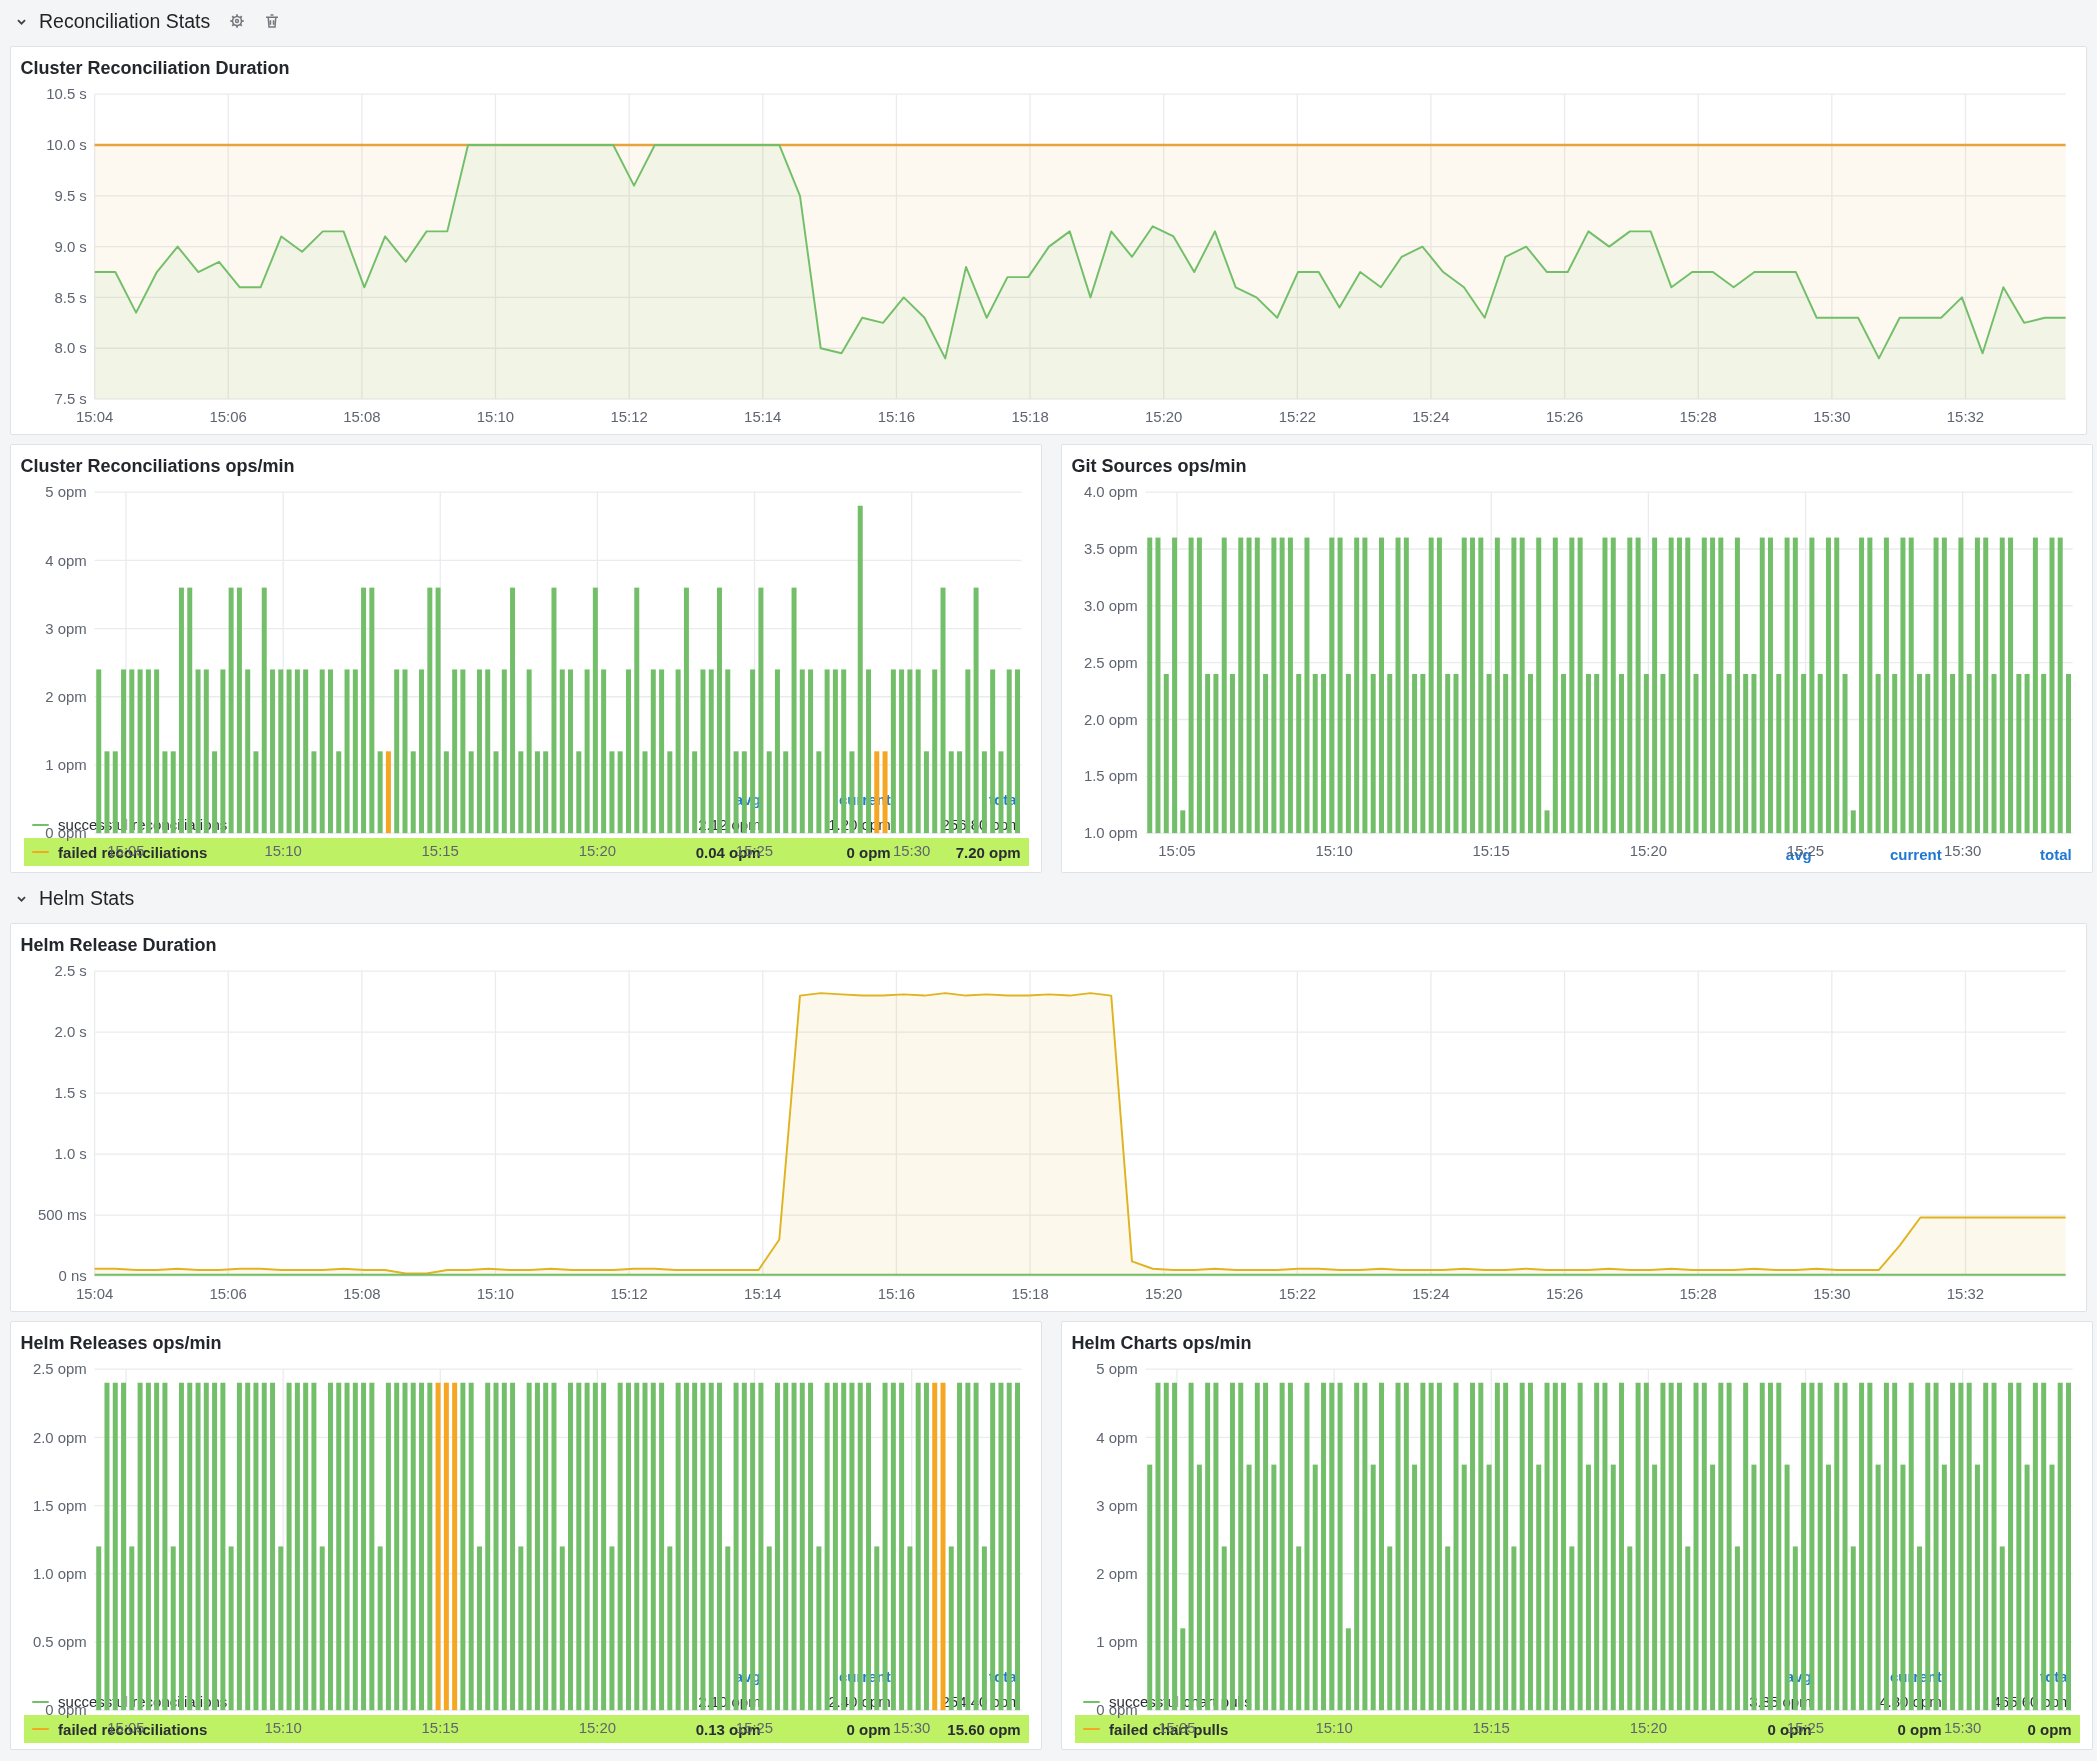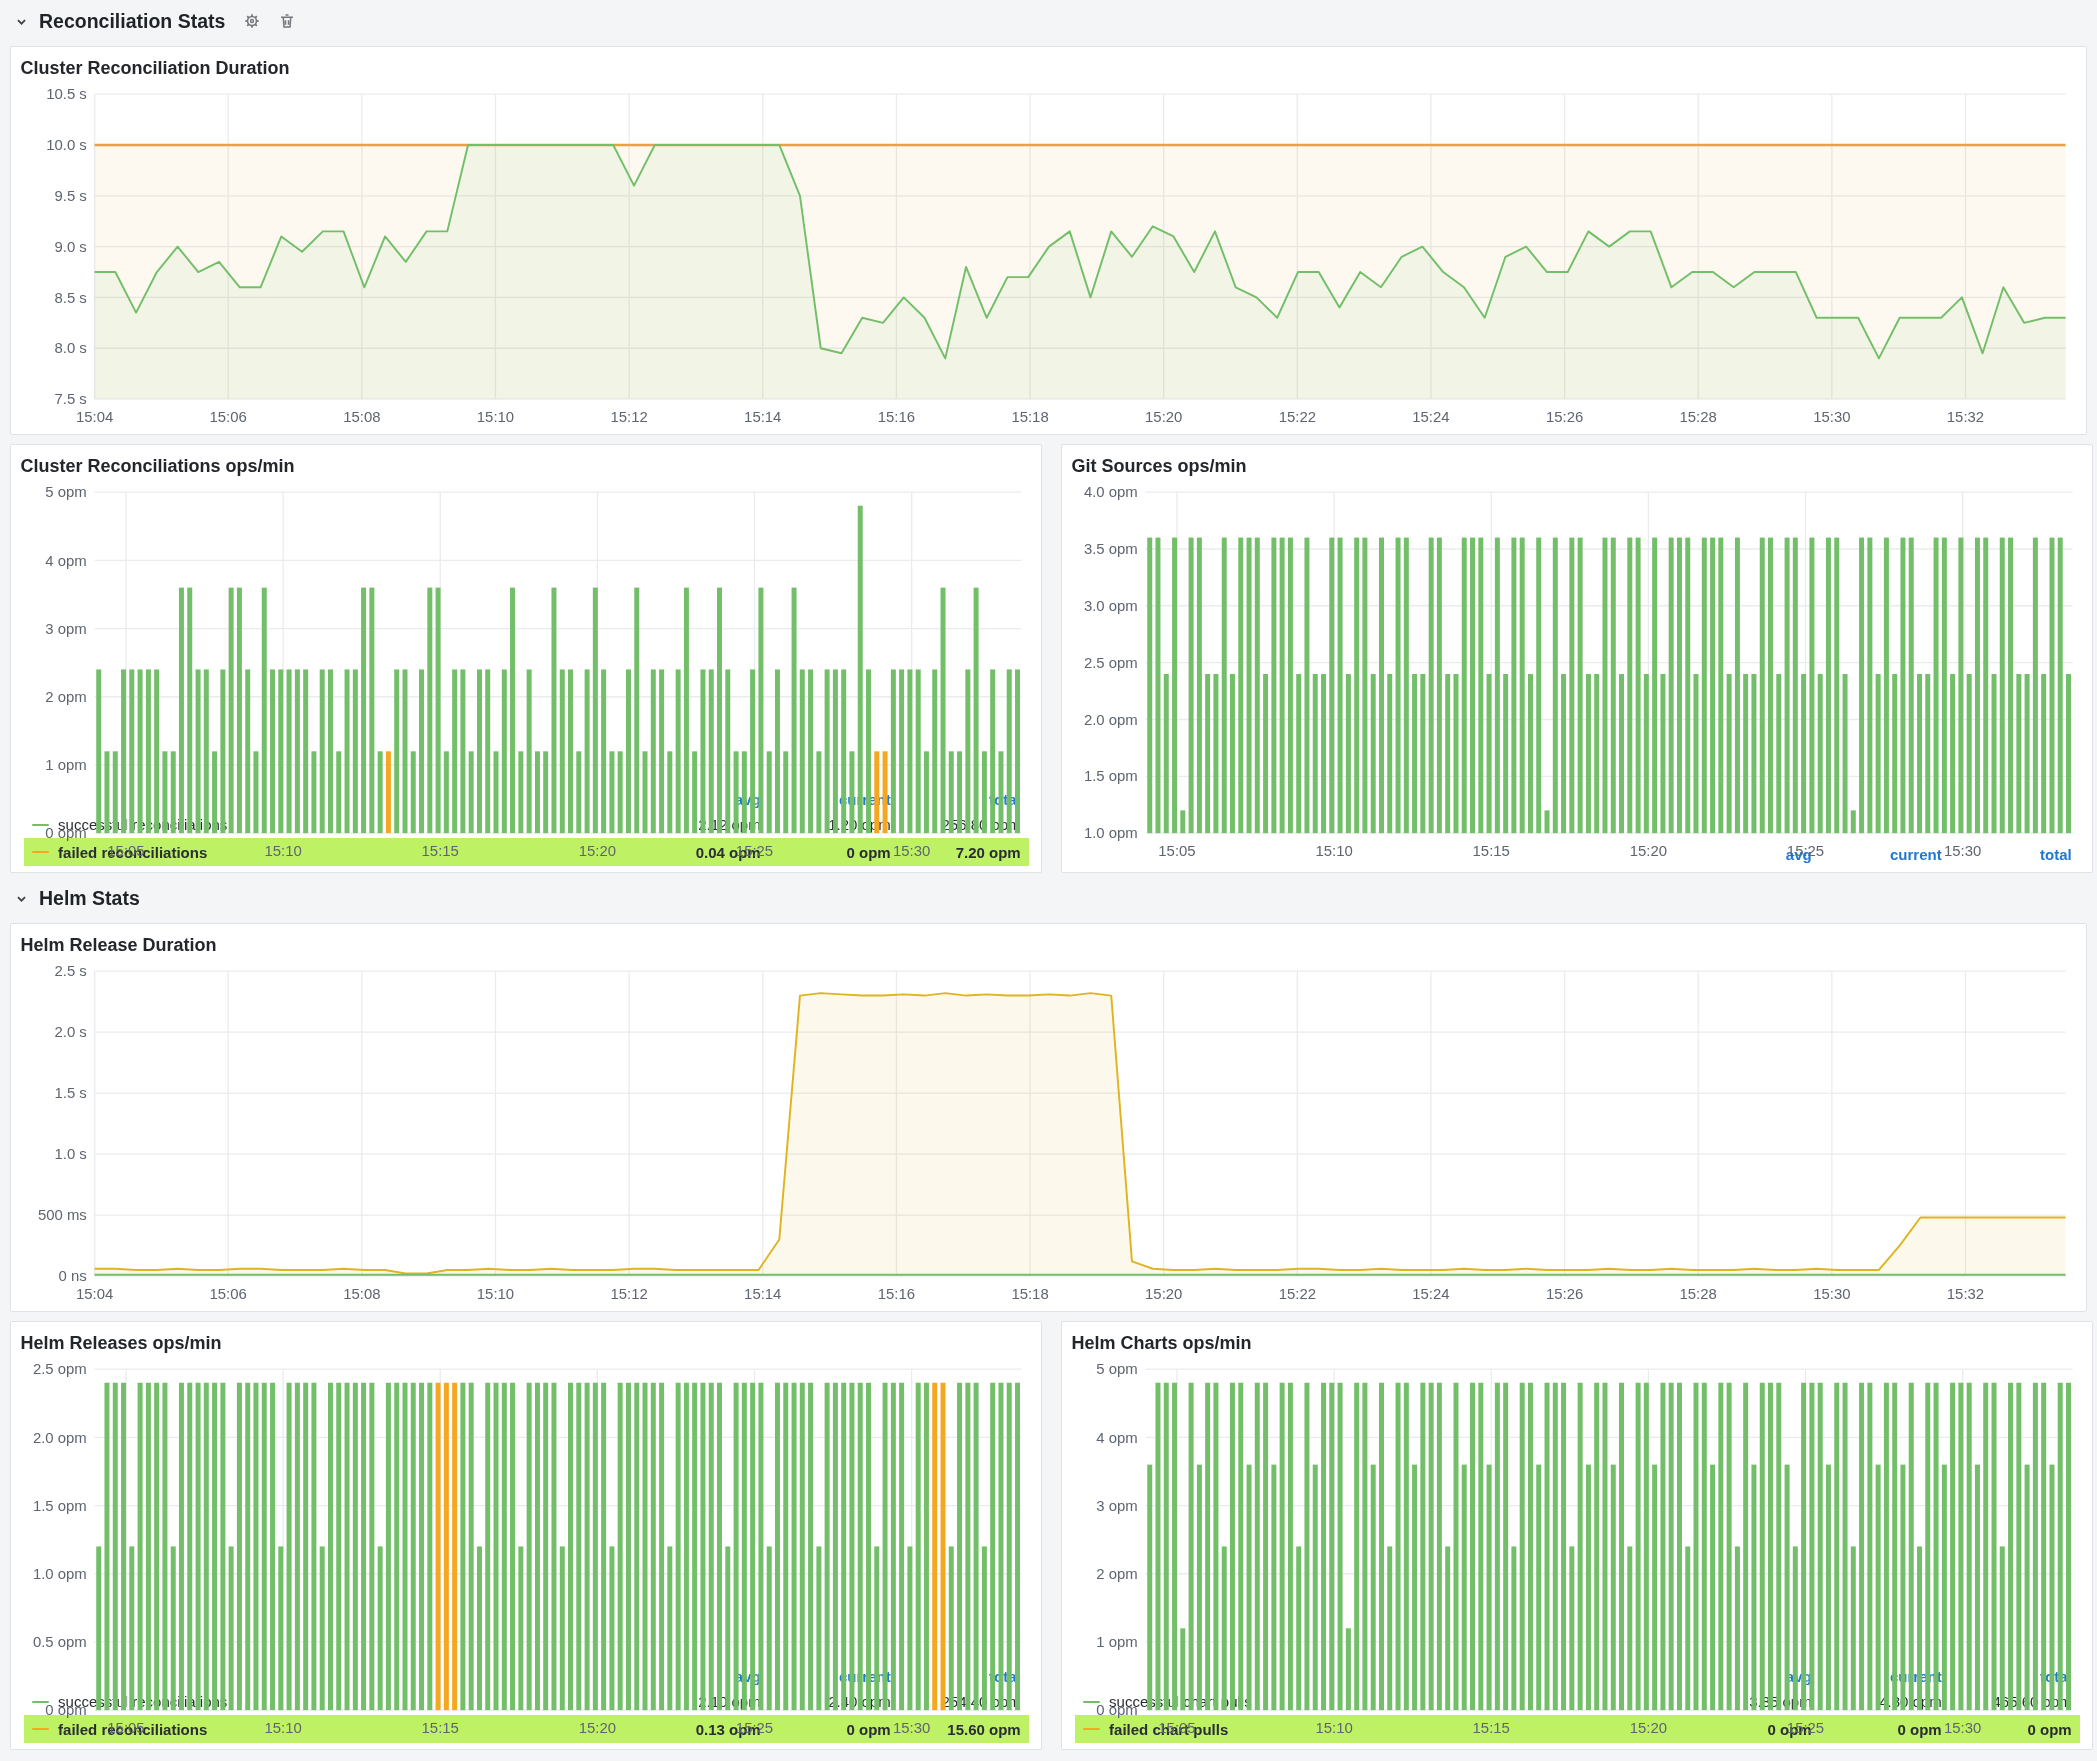--- a/index.html
+++ b/index.html
@@ -1,19 +1,19 @@
 <!DOCTYPE html>
 <html style="font-size:10.4px"><head>
 <meta charset="utf-8">
 <style>
   html,body{margin:0;padding:0;background:#f4f5f6;font-family:"Liberation Sans",sans-serif;}
   body{width:2097px;height:1761px;overflow:hidden;}
   .dash{padding:5.2px 10.4px;display:flex;flex-direction:column;gap:9px;}
   .row-header{display:flex;align-items:center;gap:9px;height:32px;padding-left:2.6px;}
-  .row-title{font-size:19.5px;font-weight:700;color:#1f2328;}
+  .row-title{font-size:19.5px;font-weight:400;color:#1f2328;}
   .row-icons{display:flex;gap:17px;align-items:center;margin-left:9px;}
   .row-icons svg{cursor:pointer;}
   .panel{background:#ffffff;border:1.3px solid #dfe2e7;border-radius:1.9px;padding:6.5px 9px 5.2px;display:flex;flex-direction:column;box-sizing:border-box;}
   .p-line{height:389px;}
   .half-row{display:grid;grid-template-columns:1fr 1fr;gap:19px;}
   .half-row .panel{height:429px;}
   .panel-title{font-size:18px;font-weight:600;color:#23262b;padding:3.9px 0 6.5px;flex:0 0 auto;cursor:pointer;}
   .chart{flex:1 1 auto;min-height:0;position:relative;}
   svg{font-family:"Liberation Sans",sans-serif;}
   .tick{font-size:23px;fill:#5f6570;}

